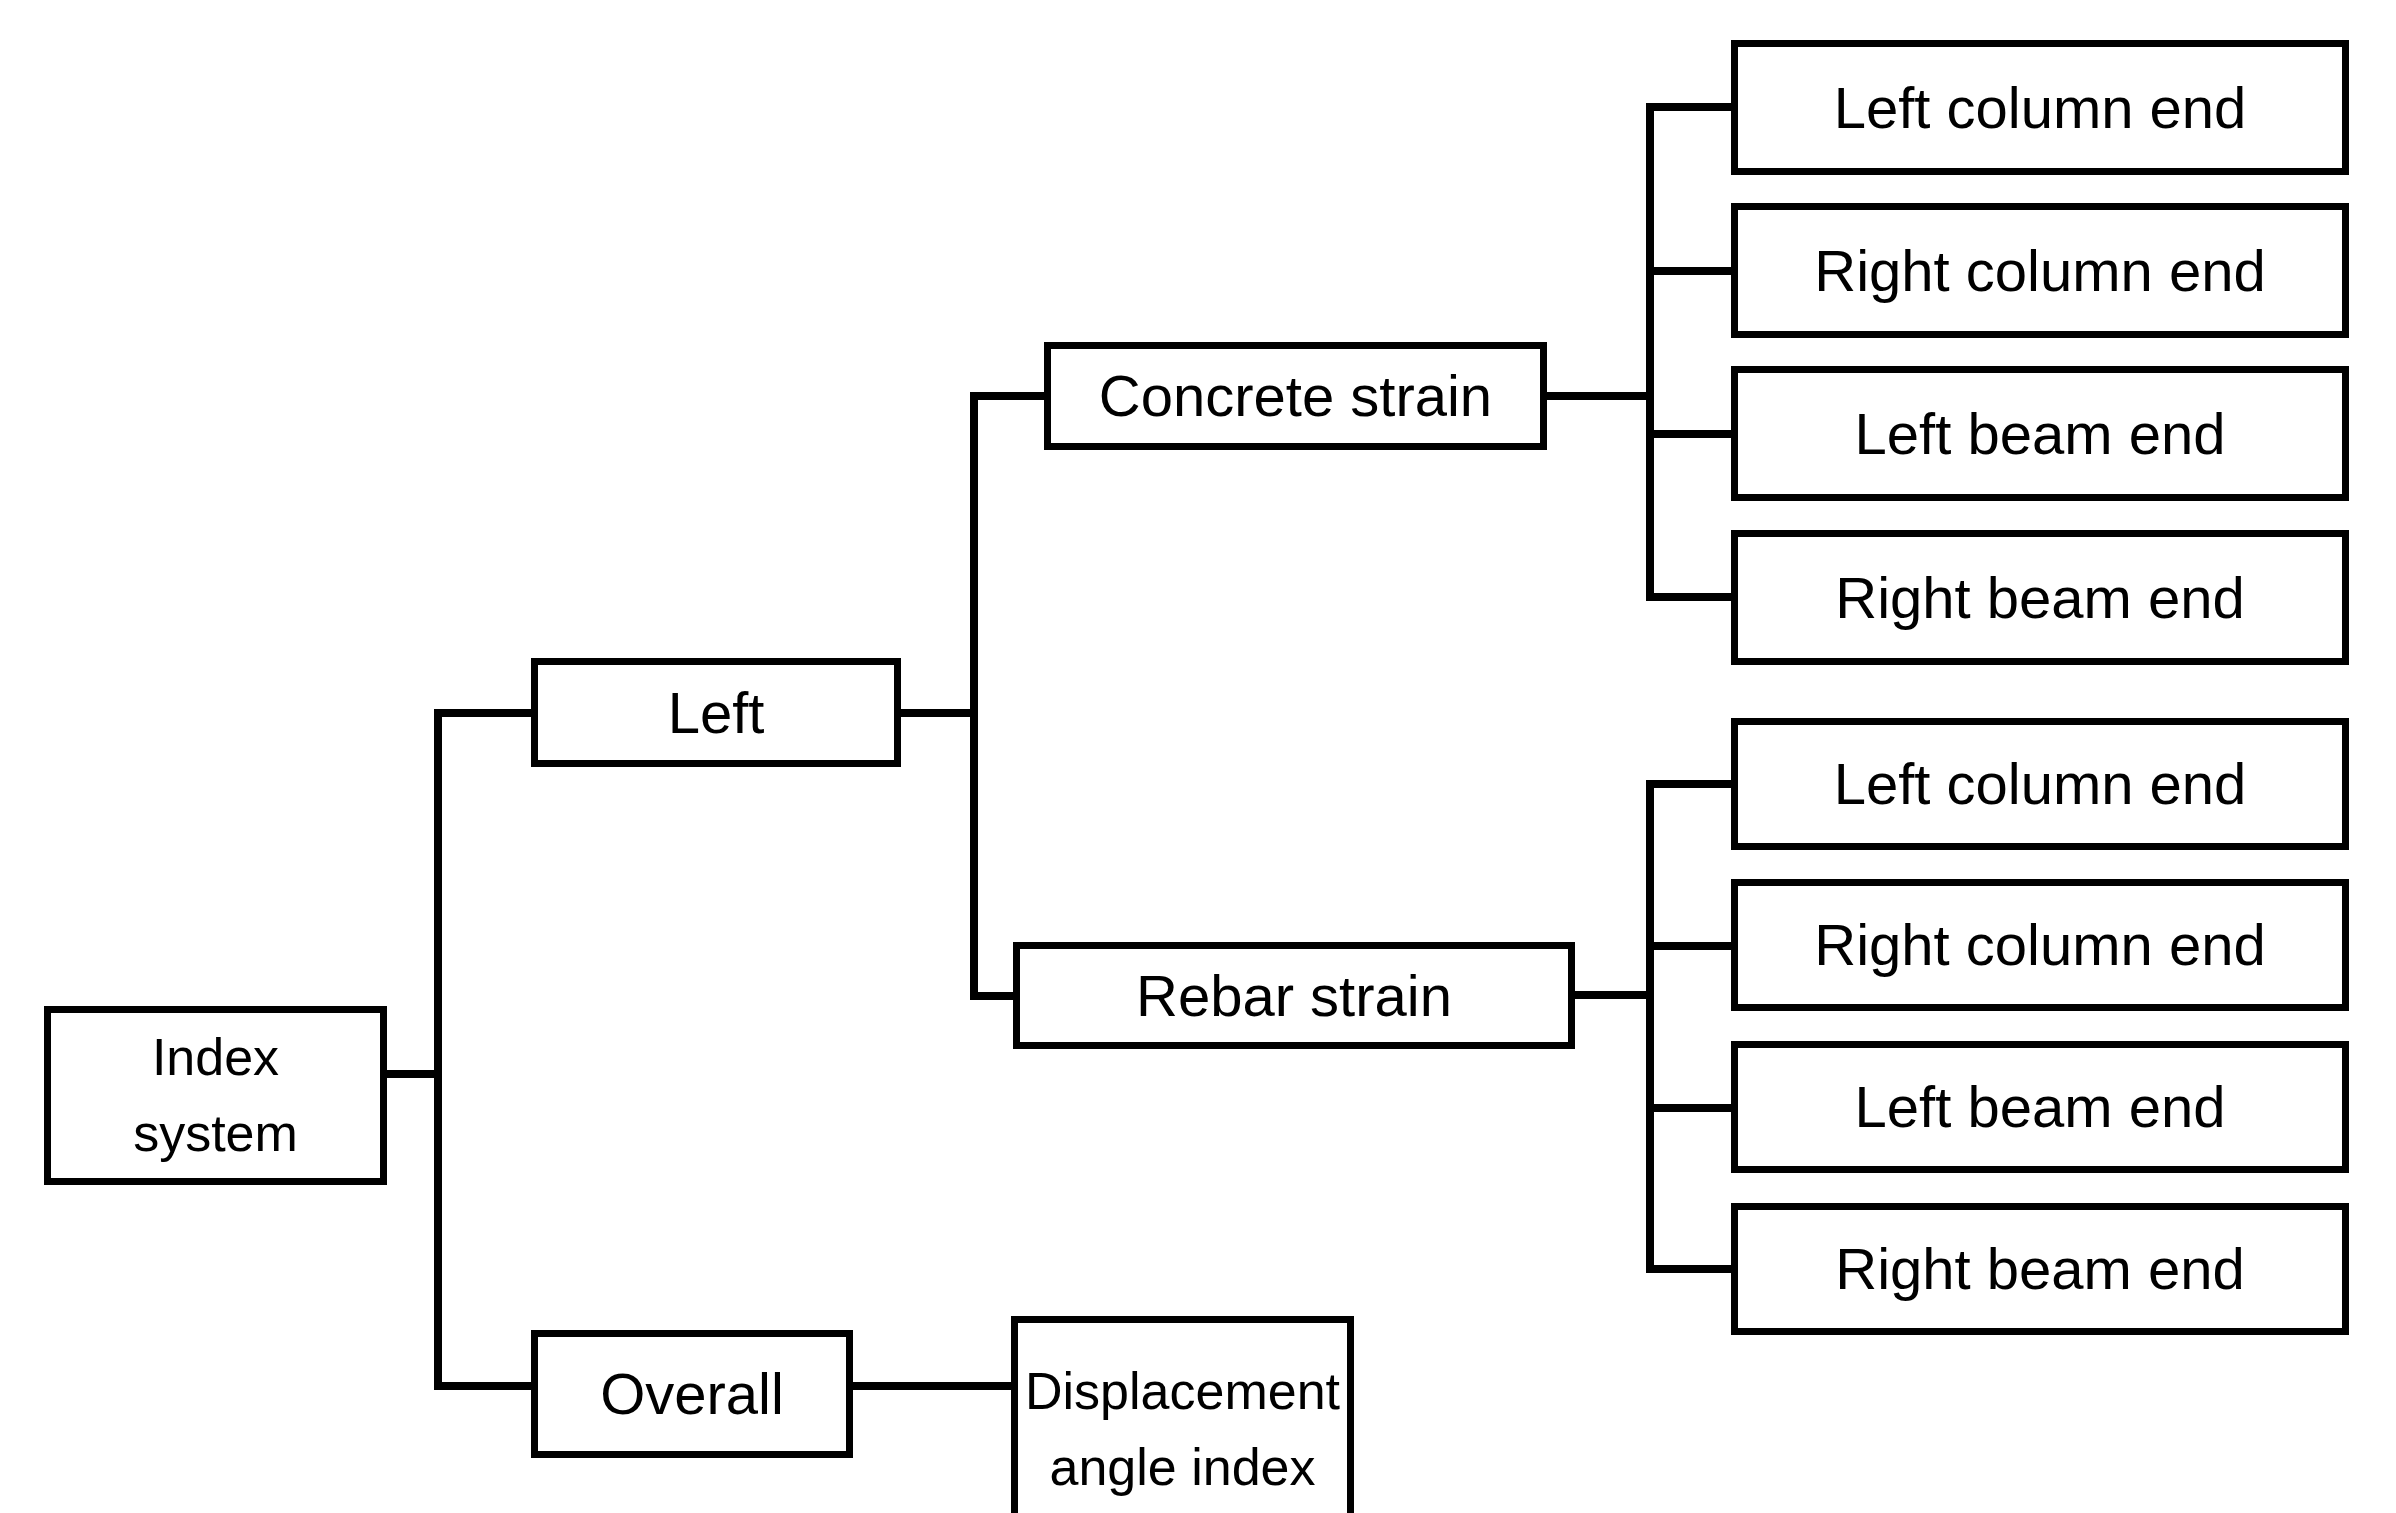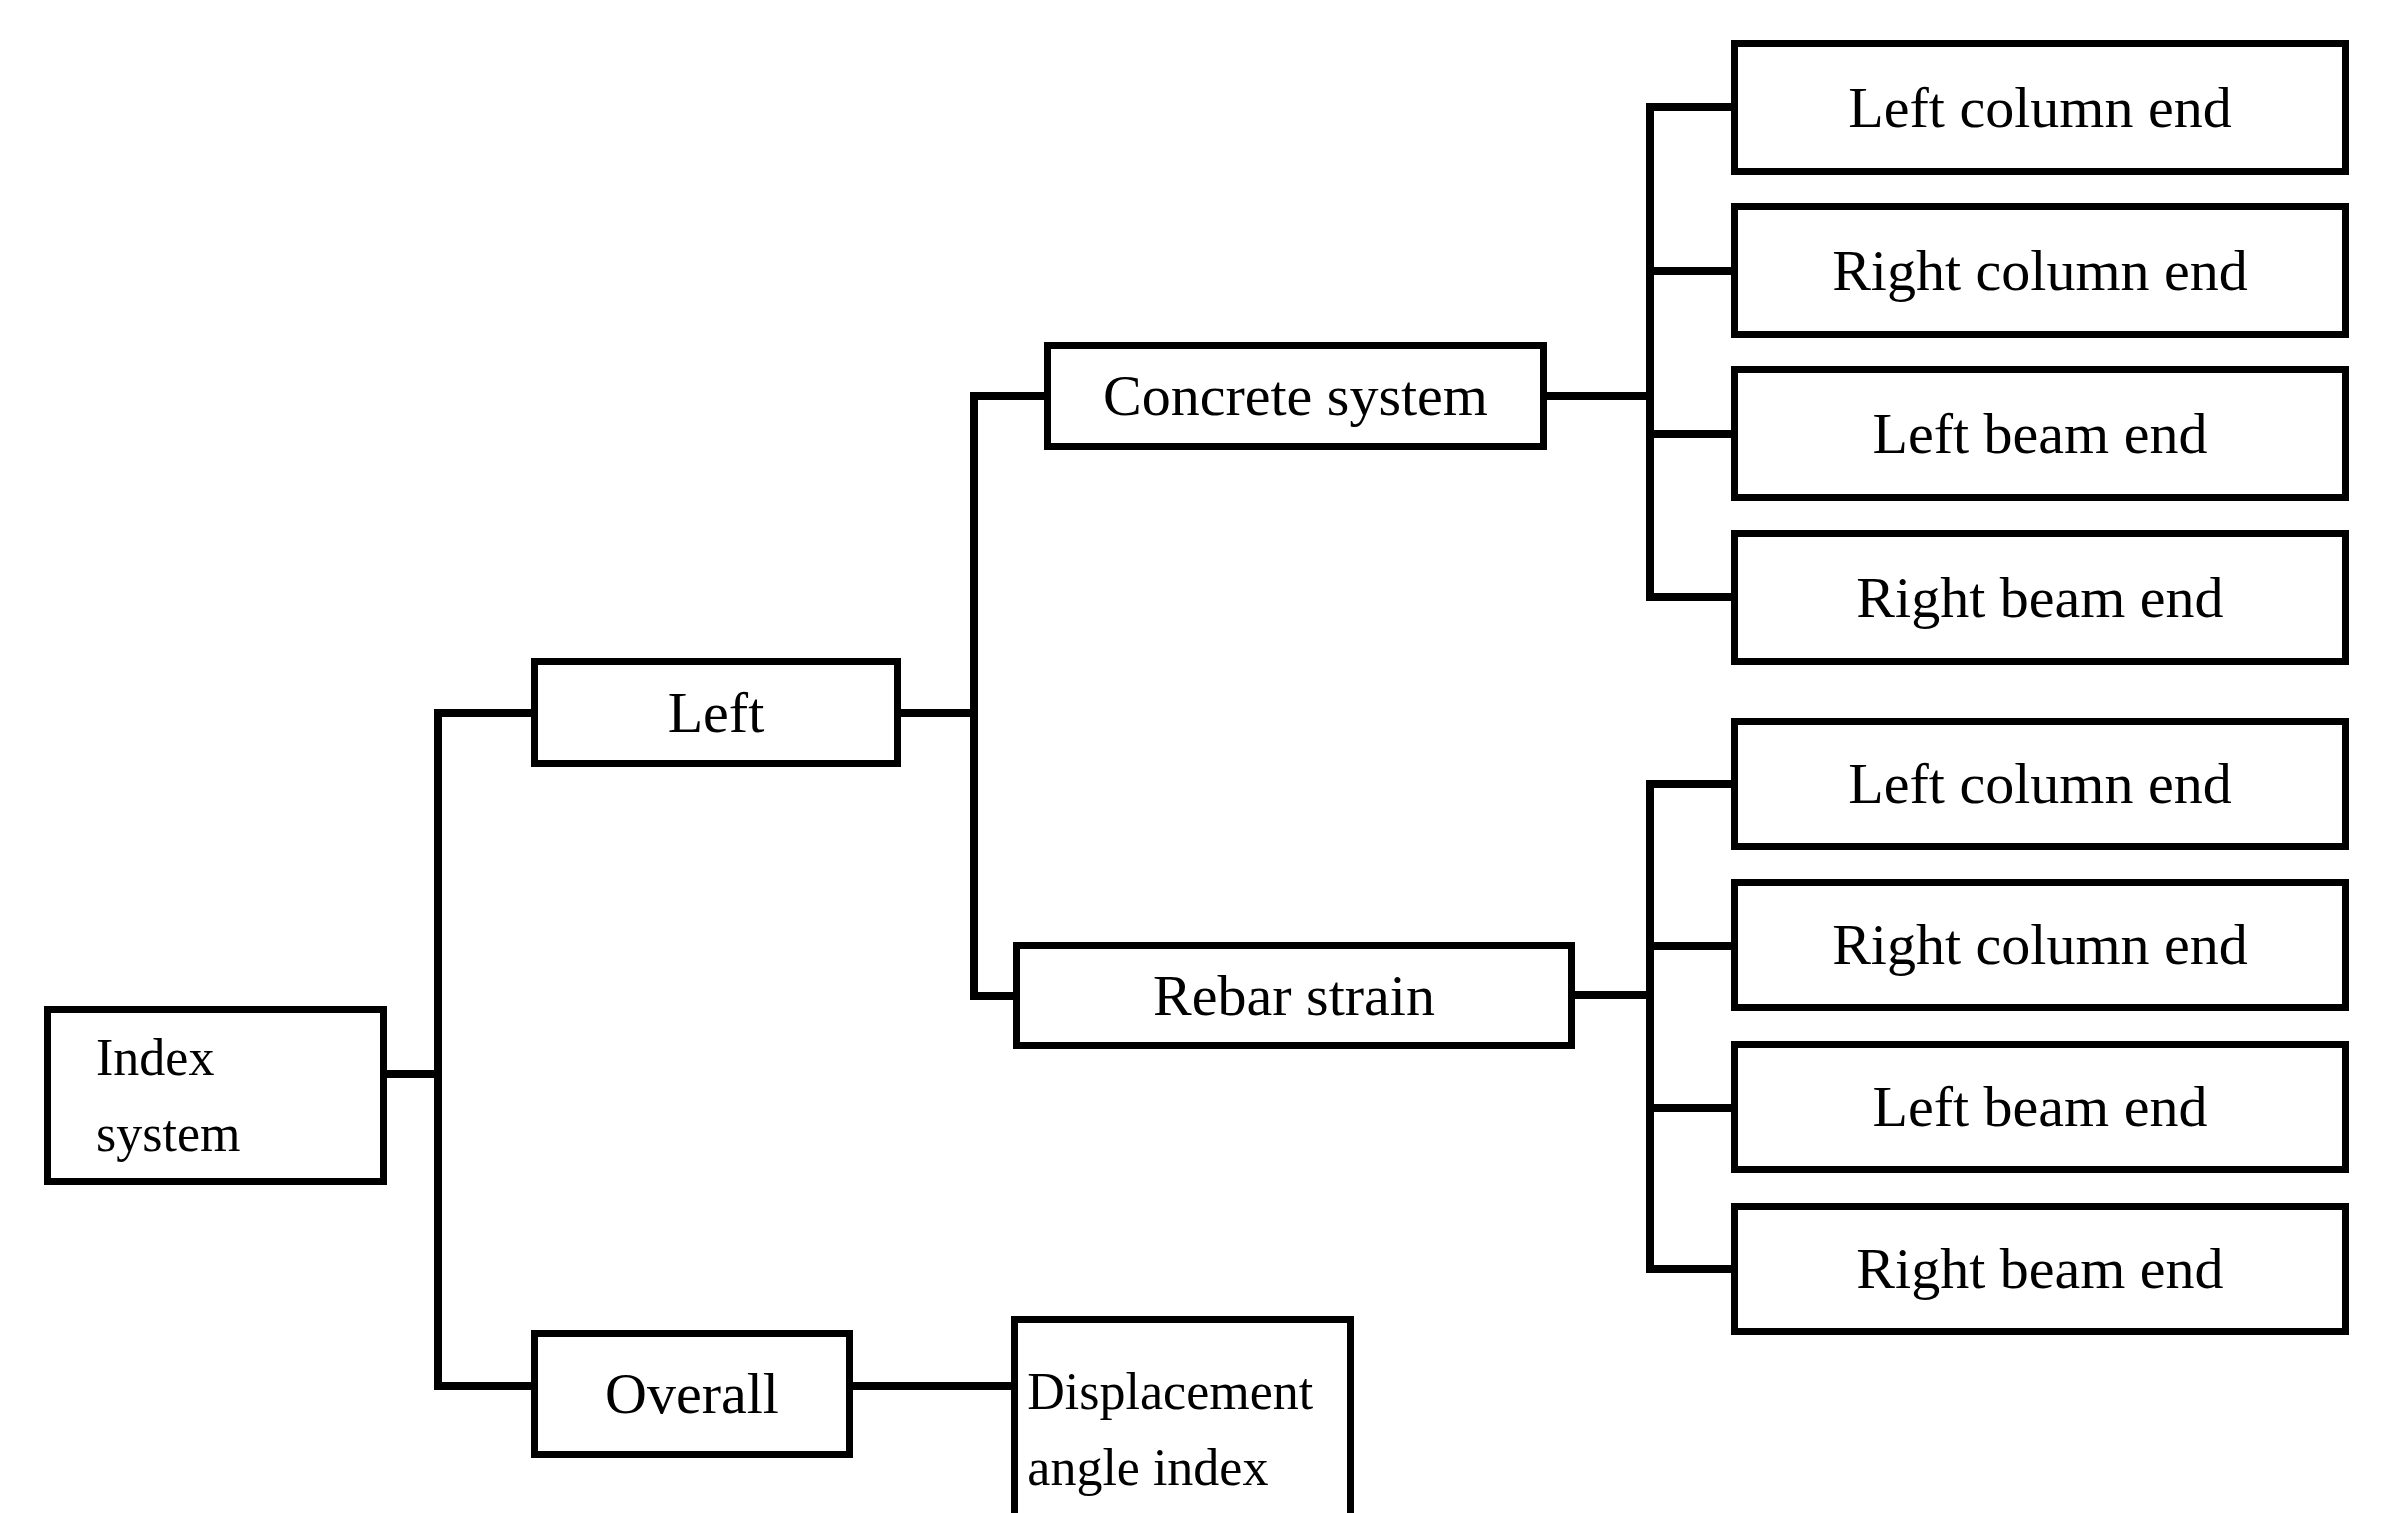--- a/index.html
+++ b/index.html
@@ -22,23 +22,23 @@
   }
   
   .node {
     position: absolute;
     box-sizing: border-box;
     border: 7.5px solid var(--line);
     background: var(--box-fill);
     display: flex;
     align-items: center;
     justify-content: center;
-    text-align: left;
+    text-align: center;
     color: var(--text);
-    font-family: Liberation Serif, serif;
+    font-family: Liberation Sans, sans-serif;
     font-size: 58px;
     line-height: 1.3;
   }
   .node--two {
     font-size: 52px;
     line-height: 1.45;
     padding: 0 9.3px;
     margin-top: 20px;
   }
   .node--root {
@@ -87,21 +87,21 @@
 
   <div class="node" style="left:531px; top:658px; width:370px; height:109px">
     <span>Left</span>
   </div>
 
   <div class="node" style="left:531px; top:1330px; width:322px; height:128px">
     <span>Overall</span>
   </div>
 
   <div class="node" style="left:1044px; top:342px; width:503px; height:108px">
-    <span>Concrete system</span>
+    <span>Concrete strain</span>
   </div>
 
   <div class="node" style="left:1013px; top:942px; width:562px; height:107px">
     <span>Rebar strain</span>
   </div>
 
   <div class="node node--two" style="left:1011px; top:1296px; width:343px; height:227px">
     <span>Displacement angle index</span>
   </div>
 

